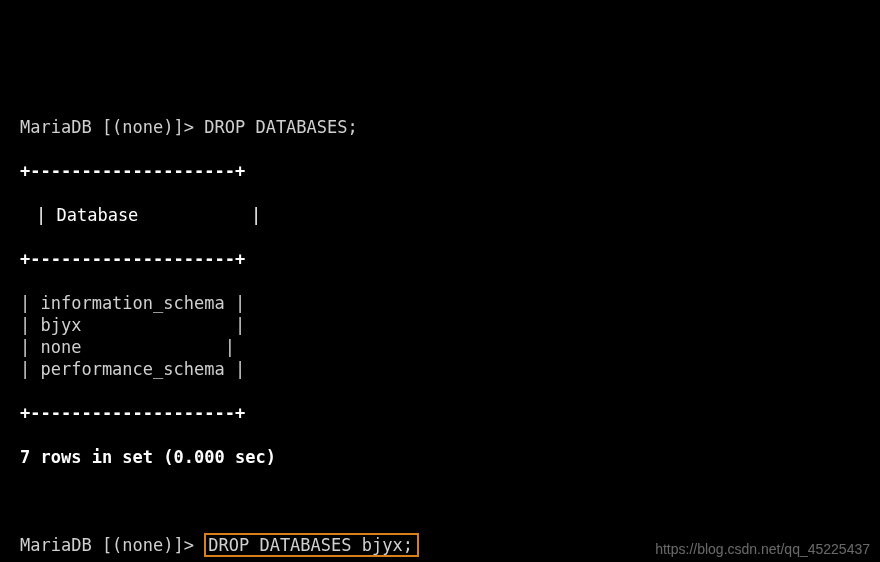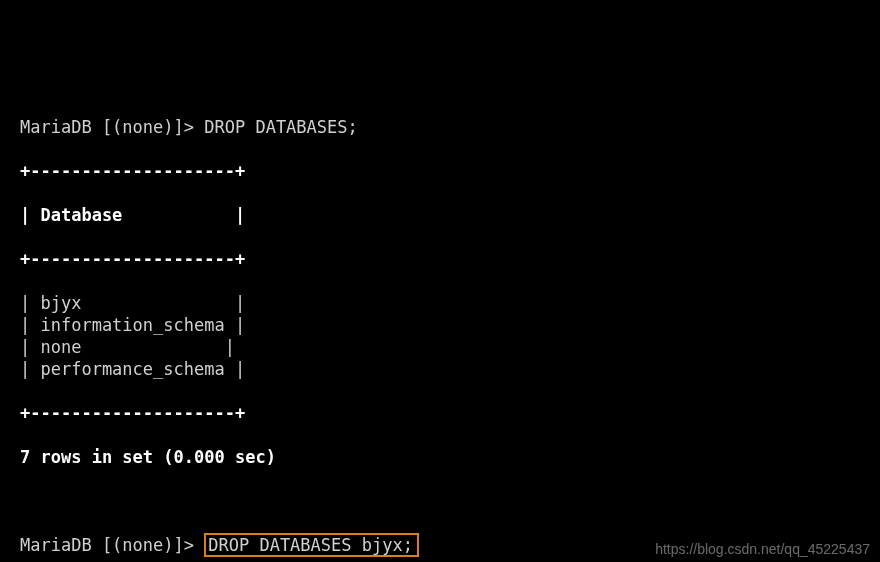--- a/index.html
+++ b/index.html
@@ -11,21 +11,21 @@
       line-height: 22px;
       padding: 6px 20px 10px 20px;
       width: 880px;
       height: 562px;
       position: relative;
       overflow: hidden;
       white-space: pre;
     }
     .line { display: block; }
     .border-line { font-weight: bold; color: #fff; }
-    .header-line { font-weight: bold; color: #fff; }
+    .header-line { font-weight: normal; color: #fff; margin-left: 16px; }
     .summary-line { font-weight: bold; color: #fff; }
     .prompt-line {}
     .highlight {
       border: 2px solid #d8801c;
       padding: 0 4px 0 2px;
     }
     .watermark {
       position: absolute;
       right: 10px;
       bottom: 2px;
@@ -38,21 +38,21 @@
 </head>
 <body>
 
 
 
 <div>
 <span class="line prompt-line"><span>MariaDB [(none)]&gt; </span><span>DROP DATABASES;</span></span>
 <span class="line border-line">+--------------------+</span>
 <span class="line header-line" id="hdr1">| Database           |</span>
 <span class="line border-line">+--------------------+</span>
-<div id="rows1"><span class="line">| bjyx               |</span><span class="line">| information_schema |</span><span class="line">| none              |</span><span class="line">| performance_schema |</span></div>
+<div id="rows1"><span class="line">| information_schema |</span><span class="line">| bjyx               |</span><span class="line">| none              |</span><span class="line">| performance_schema |</span></div>
 <span class="line border-line">+--------------------+</span>
 <span class="line summary-line">7 rows in set (0.000 sec)</span>
 <span class="line"> </span>
 <span class="line prompt-line"><span>MariaDB [(none)]&gt; </span><span class="highlight">DROP DATABASES bjyx;</span></span>
 
 
 
 
 
 

